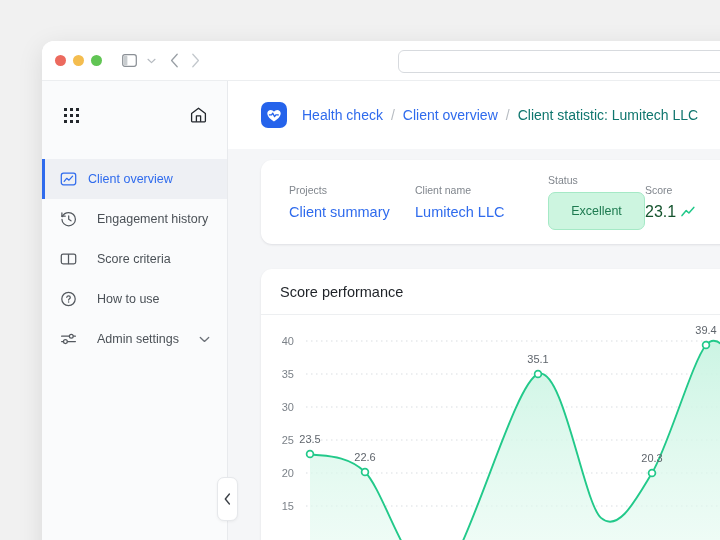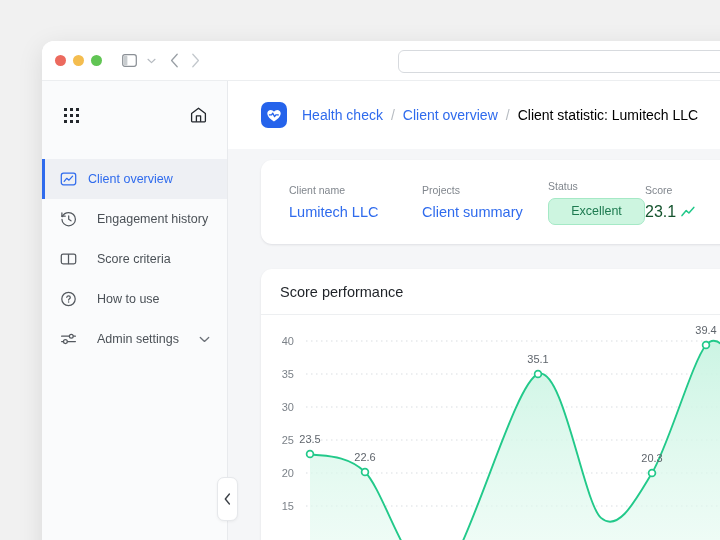--- a/index.html
+++ b/index.html
@@ -121,21 +121,21 @@
   #brand-logo {
     width: 26px; height: 26px;
     border-radius: 7px;
     background: #2563eb;
     display: flex; align-items: center; justify-content: center;
     flex: 0 0 26px;
   }
   #breadcrumb { display: flex; align-items: center; gap: 8px; font-size: 14px; white-space: nowrap; }
   .crumb-link { color: #2f6bed; }
   .crumb-sep { color: #b7bcc2; }
-  .crumb-current { color: #000000; }
+  .crumb-current { color: #0f766e; }
 
   #content { padding: 11px 0 0 33px; }
 
   .card {
     background: #ffffff;
     border-radius: 11px;
     box-shadow: 0 1px 3px rgba(16,24,40,0.06), 0 1px 2px rgba(16,24,40,0.04);
     width: 520px;
   }
 
@@ -147,21 +147,21 @@
   }
   .info-field { display: flex; flex-direction: column; }
   .info-label { font-size: 10.5px; color: #80868d; margin-bottom: 8px; }
   .info-value { font-size: 14.5px; color: #2f6bed; }
   #field-client { width: 133px; }
   #field-projects { width: 126px; }
   #field-status { width: 97px; }
   #field-status .info-label { margin-bottom: 6px; }
   #status-badge {
     display: inline-flex; align-items: center; justify-content: center;
-    height: 27px; padding: 0 13px;
+    height: 38px; padding: 0 13px;
     background: #cdf5e0;
     border: 1px solid #a5e9c6;
     border-radius: 7px;
     color: #1d7a50;
     font-size: 12.5px;
   }
   #field-score .info-label { margin-bottom: 7px; }
   .score-row { display: flex; align-items: center; gap: 5px; }
   #score-value { font-size: 16px; color: #14532d; }
   #trend-up-icon { color: #22c98a; display: flex; }
@@ -329,27 +329,27 @@
           <span class="crumb-sep">/</span>
           <span class="crumb-link">Client overview</span>
           <span class="crumb-sep">/</span>
           <span class="crumb-current">Client statistic: Lumitech LLC</span>
         </div>
       </div>
 
       <div id="content">
 
         <div class="card" id="info-card">
+          <div class="info-field" id="field-projects">
+            <span class="info-label">Projects</span>
+            <span class="info-value">Client summary</span>
+          </div>
           <div class="info-field" id="field-client">
             <span class="info-label">Client name</span>
             <span class="info-value">Lumitech LLC</span>
-          </div>
-          <div class="info-field" id="field-projects">
-            <span class="info-label">Projects</span>
-            <span class="info-value">Client summary</span>
           </div>
           <div class="info-field" id="field-status">
             <span class="info-label">Status</span>
             <span id="status-badge">Excellent</span>
           </div>
           <div class="info-field" id="field-score">
             <span class="info-label">Score</span>
             <span class="score-row">
               <span id="score-value">23.1</span>
               <span id="trend-up-icon">

